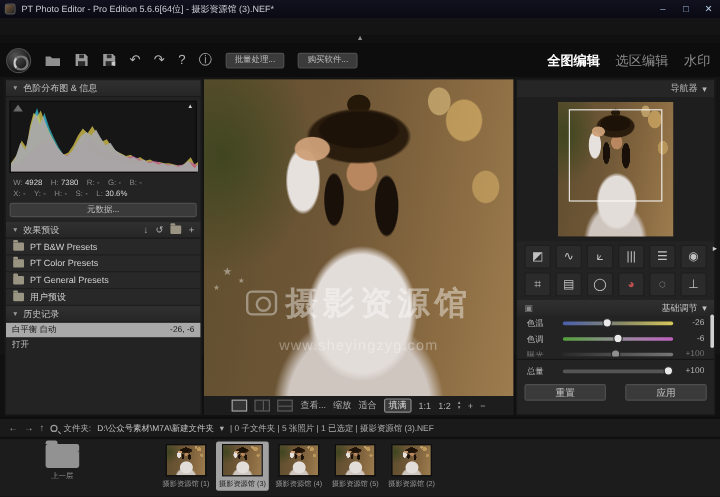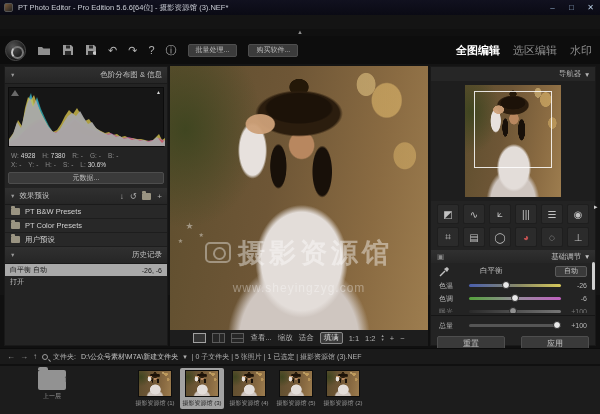--- a/index.html
+++ b/index.html
@@ -35,21 +35,21 @@
     border-radius:50%; border:2px solid #777; border-left-color:#c8c8c8; }
   .tb-ico { margin-left:11px; color:#b4b4b4; font-size:11px; line-height:11px; display:flex; align-items:center; }
   .tb-btn { margin-left:11px; height:13px; padding:0 7px; background:#3b3b3b; border:1px solid #4e4e4e;
     border-radius:2px; color:#bdbdbd; font-size:7px; display:flex; align-items:center; }
   .mode-tabs { margin-left:auto; margin-right:8px; display:flex; gap:13px; align-items:center; }
   .mode-tab { font-size:11px; color:#8e8e8e; }
   .mode-tab.active { color:#ffffff; font-weight:bold; }
 
   
   .panel-hdr { height:14px; background:linear-gradient(#303030,#262626); display:flex; align-items:center;
-    padding:8px 5px; color:#c3c3c3; font-size:7.5px; border-bottom:1px solid #1a1a1a;justify-content:space-between; }
+    padding:0 5px; color:#c3c3c3; font-size:7.5px; border-bottom:1px solid #1a1a1a; }
   .hdr-arrow { font-size:5.5px; margin-right:4px; color:#9a9a9a; }
 
   
   .left-panel { position:absolute; left:4px; top:66px; width:164px; height:280px; background:#232323;
     border:1px solid #191919; }
   .hist-box { margin:3px; height:60px; background:#161616; border:1px solid #0c0c0c; position:relative; }
   .hist-box svg { position:absolute; left:0; bottom:0; }
   .clip-l { position:absolute; left:2px; top:2px; width:0; height:0;
     border-left:4px solid transparent; border-right:4px solid transparent; border-bottom:6px solid #6a6a6a; }
   .clip-r { position:absolute; right:2px; top:2px; color:#d8d8d8; font-size:5px; line-height:5px; }
@@ -280,20 +280,24 @@
     <div class="preset-item">
       <span class="mini-folder"></span>
       <span>PT B&amp;W Presets</span>
     </div>
     <div class="preset-item">
       <span class="mini-folder"></span>
       <span>PT Color Presets</span>
     </div>
     <div class="preset-item">
       <span class="mini-folder"></span>
+      <span>PT General Presets</span>
+    </div>
+    <div class="preset-item">
+      <span class="mini-folder"></span>
       <span>用户预设</span>
     </div>
 
     <div class="panel-hdr">
       <span class="hdr-arrow">▼</span>
       <span>历史记录</span>
     </div>
     <div class="hist-item selected">
       <span>白平衡 自动</span>
       <span class="hv">-26, -6</span>
@@ -362,30 +366,20 @@
       <span class="tool">◌</span>
       <span class="tool">⊥</span>
     </div>
     <div class="adj-hdr">
       <span style="color:#8a8a8a;">▣</span>
       <span class="right">
         <span>基础调节</span>
         <span>▾</span>
       </span>
     </div>
-    <div class="wb-row">
-      <span class="tb-ico" style="margin-left:0;">
-        <svg width="11" height="11" viewBox="0 0 11 11">
-            <path d="M1 10 L6 5" stroke="#c0c0c0" stroke-width="1.4" fill="none"></path>
-            <path d="M5 3 l3 -2 2 2 -2 3 Z" fill="#c0c0c0"></path>
-          </svg>
-      </span>
-      <span style="margin-left:30px;">白平衡</span>
-      <span class="auto-btn">自动</span>
-    </div>
     <div class="slider-row">
       <span class="lbl">色温</span>
       <span class="track temp">
           <span class="knob" style="left:36%;"></span>
         </span>
       <span class="val">-26</span>
     </div>
     <div class="slider-row">
       <span class="lbl">色调</span>
       <span class="track tint">

